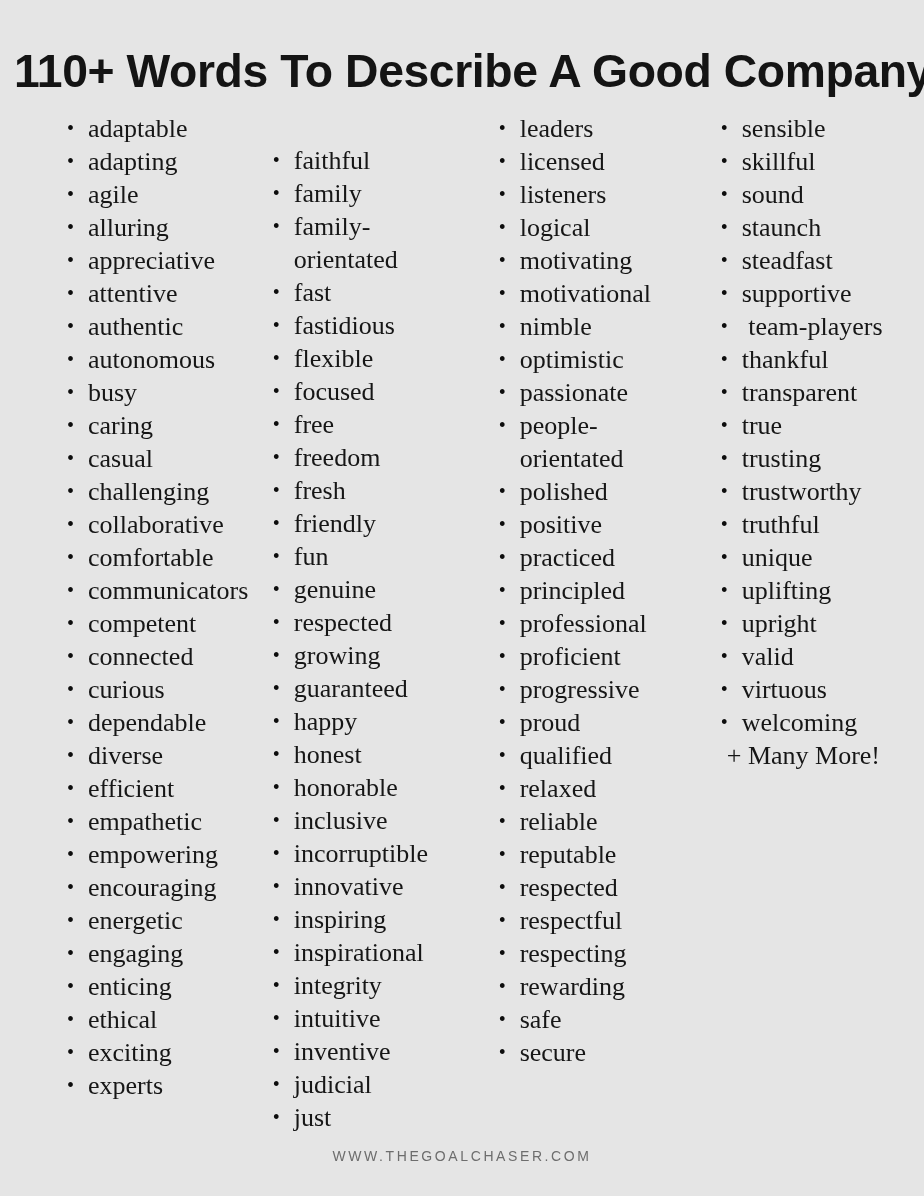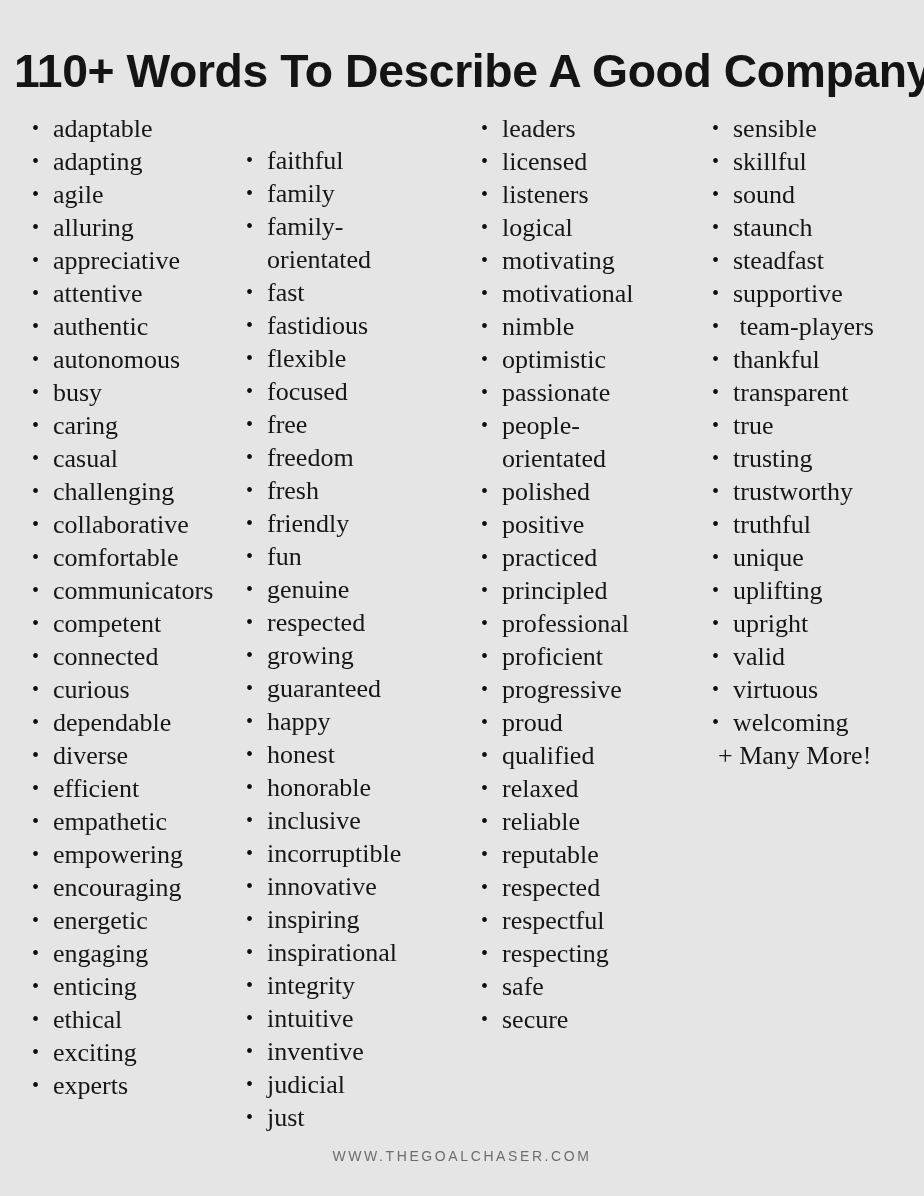--- a/index.html
+++ b/index.html
@@ -49,21 +49,21 @@
     width: 924px;
     height: 1000px;
     display: flex;
     align-items: flex-start;
   }
 
   .column {
     box-sizing: border-box;
   }
 
-  .col-1 { width: 232px; padding-left: 30px; }
+  .col-1 { width: 232px; padding-left: 30px; margin-left: 35px; }
   .col-2 { width: 235px; padding-left: 12px; margin-top: 32px; }
   .col-3 { width: 231px; padding-left: 12px; }
   .col-4 { width: 226px; padding-left: 12px; }
 
   ul.word-list {
     list-style: none;
     margin: 0;
     padding: 0;
   }
 
@@ -211,20 +211,21 @@
         <li>proficient</li>
         <li>progressive</li>
         <li>proud</li>
         <li>qualified</li>
         <li>relaxed</li>
         <li>reliable</li>
         <li>reputable</li>
         <li>respected</li>
         <li>respectful</li>
         <li>respecting</li>
+        <li>rewarding</li>
         <li>safe</li>
         <li>secure</li>
       </ul>
     </div>
 
     <div class="column col-4">
       <ul class="word-list">
         <li>sensible</li>
         <li>skillful</li>
         <li>sound</li>

